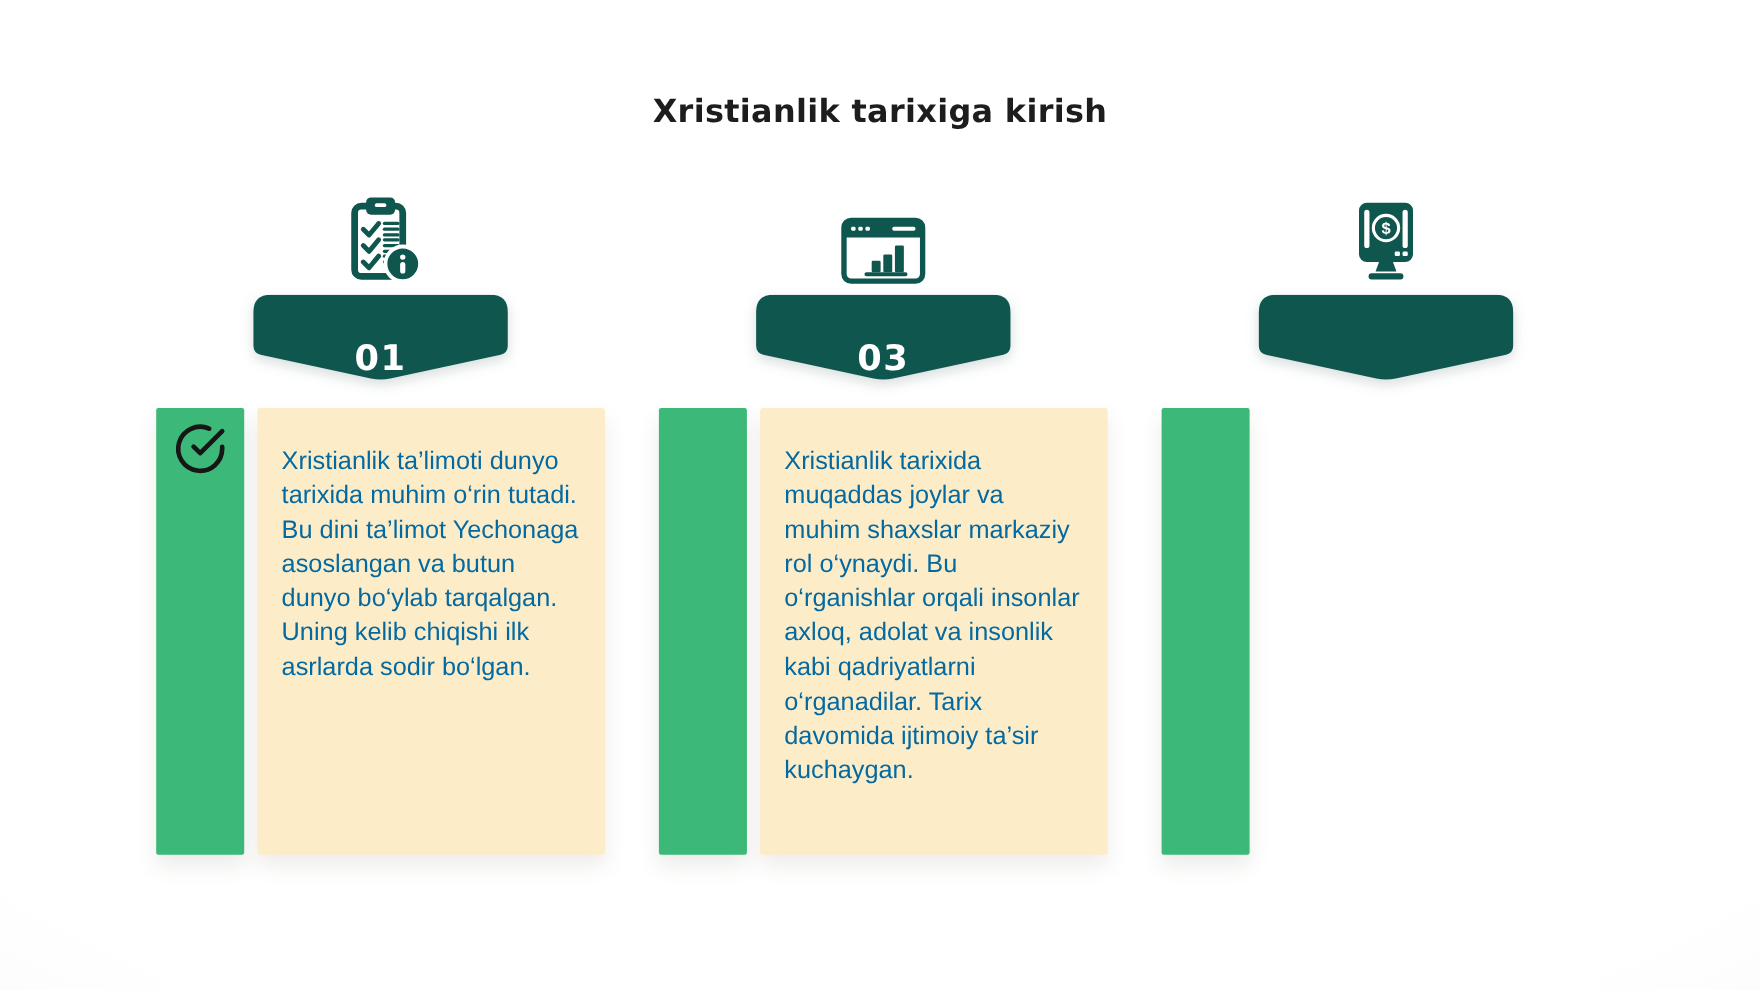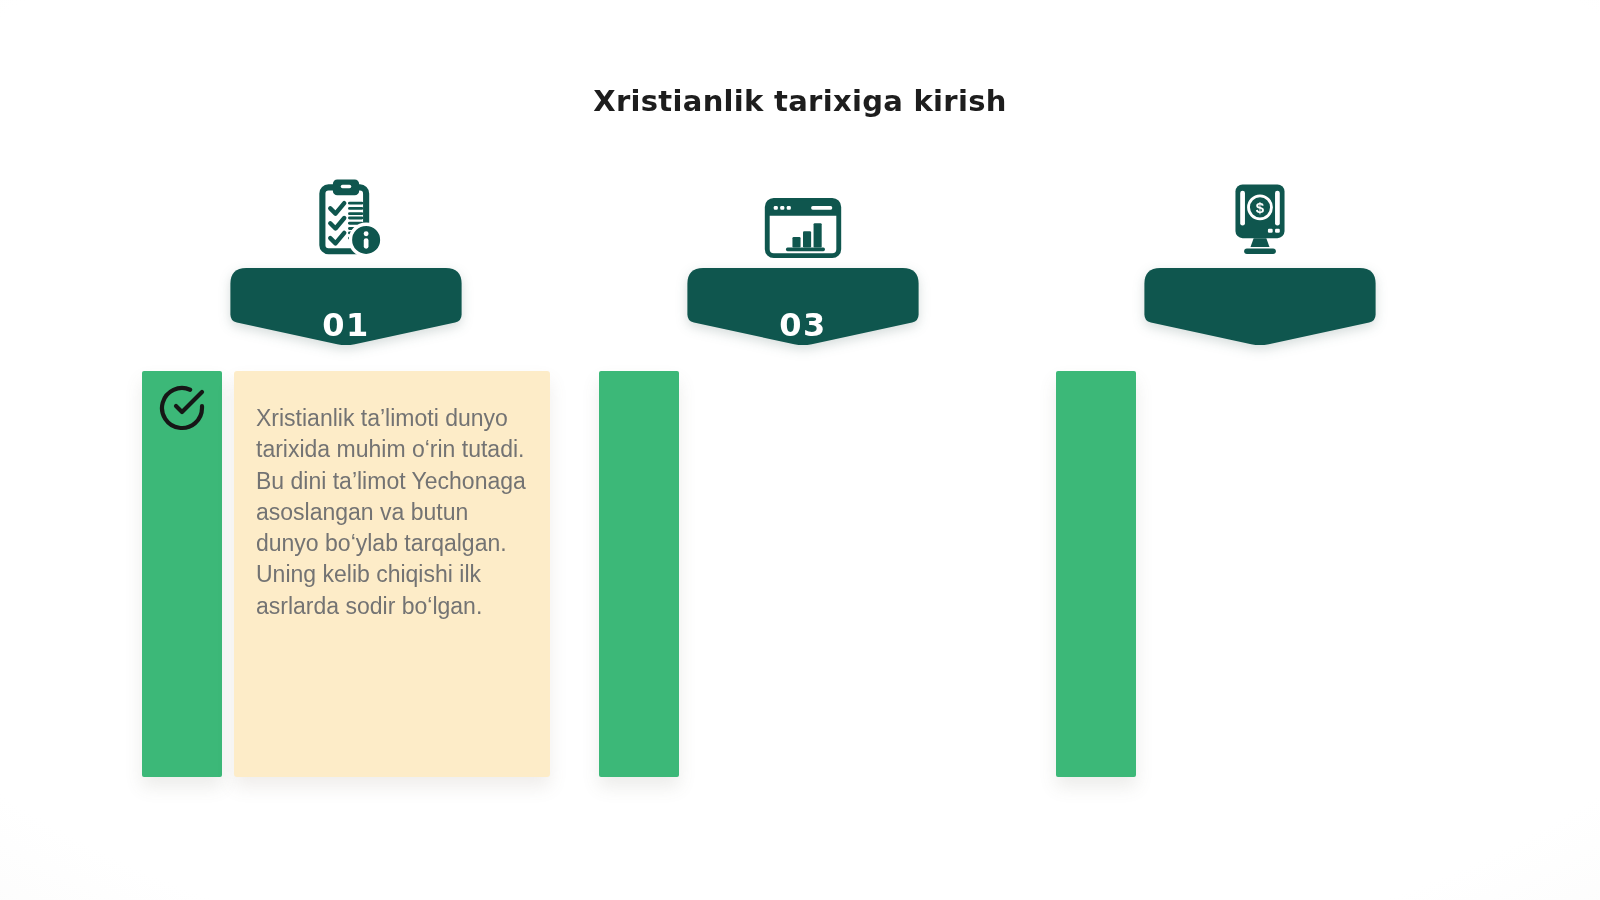--- a/index.html
+++ b/index.html
@@ -34,21 +34,21 @@
     background:var(--green,#3cb878);border-radius:2px;
     box-shadow:0 10px 18px rgba(100,95,80,.12);
   }
   .panel{
     position:absolute;left:92px;top:0;width:316px;height:406px;
     background:var(--cream,#fdecc8);border-radius:3px;
     box-shadow:0 10px 18px rgba(120,110,90,.12);
     box-sizing:border-box;padding:32px 22px 0 22px;
   }
   .panel p{
-    margin:0;font-size:23px;line-height:1.36;color:#737373;font-weight:400;
+    margin:0;font-size:23px;line-height:1.36;color:#0369a1;font-weight:400;
   }
   .check-badge{position:absolute;left:16px;top:13px;width:48px;height:48px;}
   
   .tfill{fill:var(--teal,#0f564e);}
   .tstroke{stroke:var(--teal,#0f564e);fill:none;}
   .wfill{fill:#ffffff;}
   .wtext{fill:#ffffff;font:700 19px "Liberation Sans",sans-serif;}
 </style>
 </head>
 <body>
@@ -120,20 +120,23 @@
       </svg>
     </div>
     <div class="banner">
       <svg width="249" height="78" viewBox="0 0 249 84">
         <path class="tfill" d="M17 0 H232 Q249 0 249 17 V50 Q249 57 242 58.8 L134 82 Q124.5 84 115 82 L7 58.8 Q0 57 0 50 V17 Q0 0 17 0 Z"></path>
       </svg>
     </div>
     <div class="banner-num">03</div>
     <div class="card">
       <div class="accent-bar"></div>
+      <div class="panel">
+        <p>Xristianlik tarixida muqaddas joylar va muhim shaxslar markaziy rol o‘ynaydi. Bu o‘rganishlar orqali insonlar axloq, adolat va insonlik kabi qadriyatlarni o‘rganadilar. Tarix davomida ijtimoiy ta’sir kuchaygan.</p>
+      </div>
     </div>
   </div>
 
   <div class="col col-3">
     <div class="icon-box">
       <svg width="76" height="80" viewBox="0 0 96 100">
         <rect class="tfill" x="17" y="5" width="62" height="68" rx="9"></rect>
         <rect class="wfill" x="23" y="13" width="6" height="44" rx="3"></rect>
         <rect class="wfill" x="67" y="13" width="6" height="44" rx="3"></rect>
         <circle cx="48" cy="34" r="14.5" fill="none" stroke="#ffffff" stroke-width="3.6"></circle>

